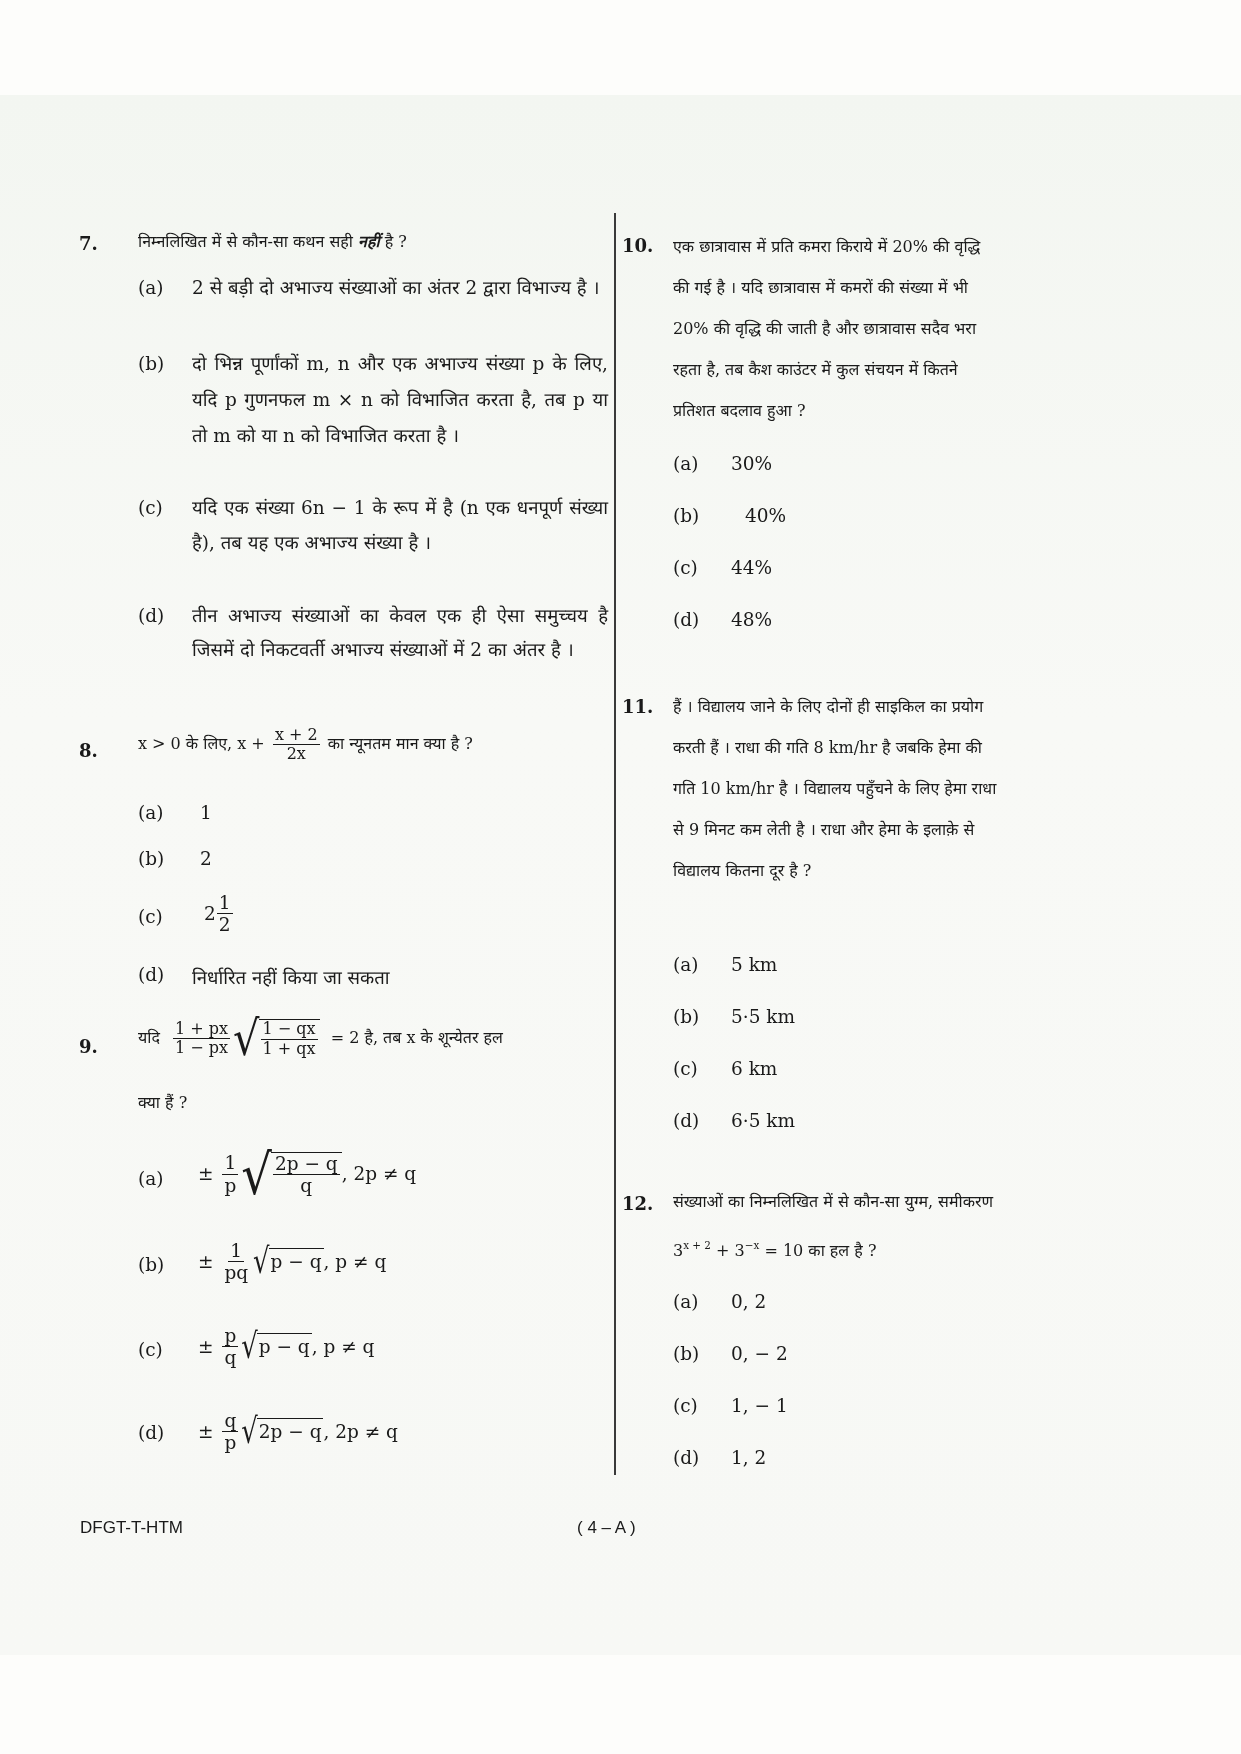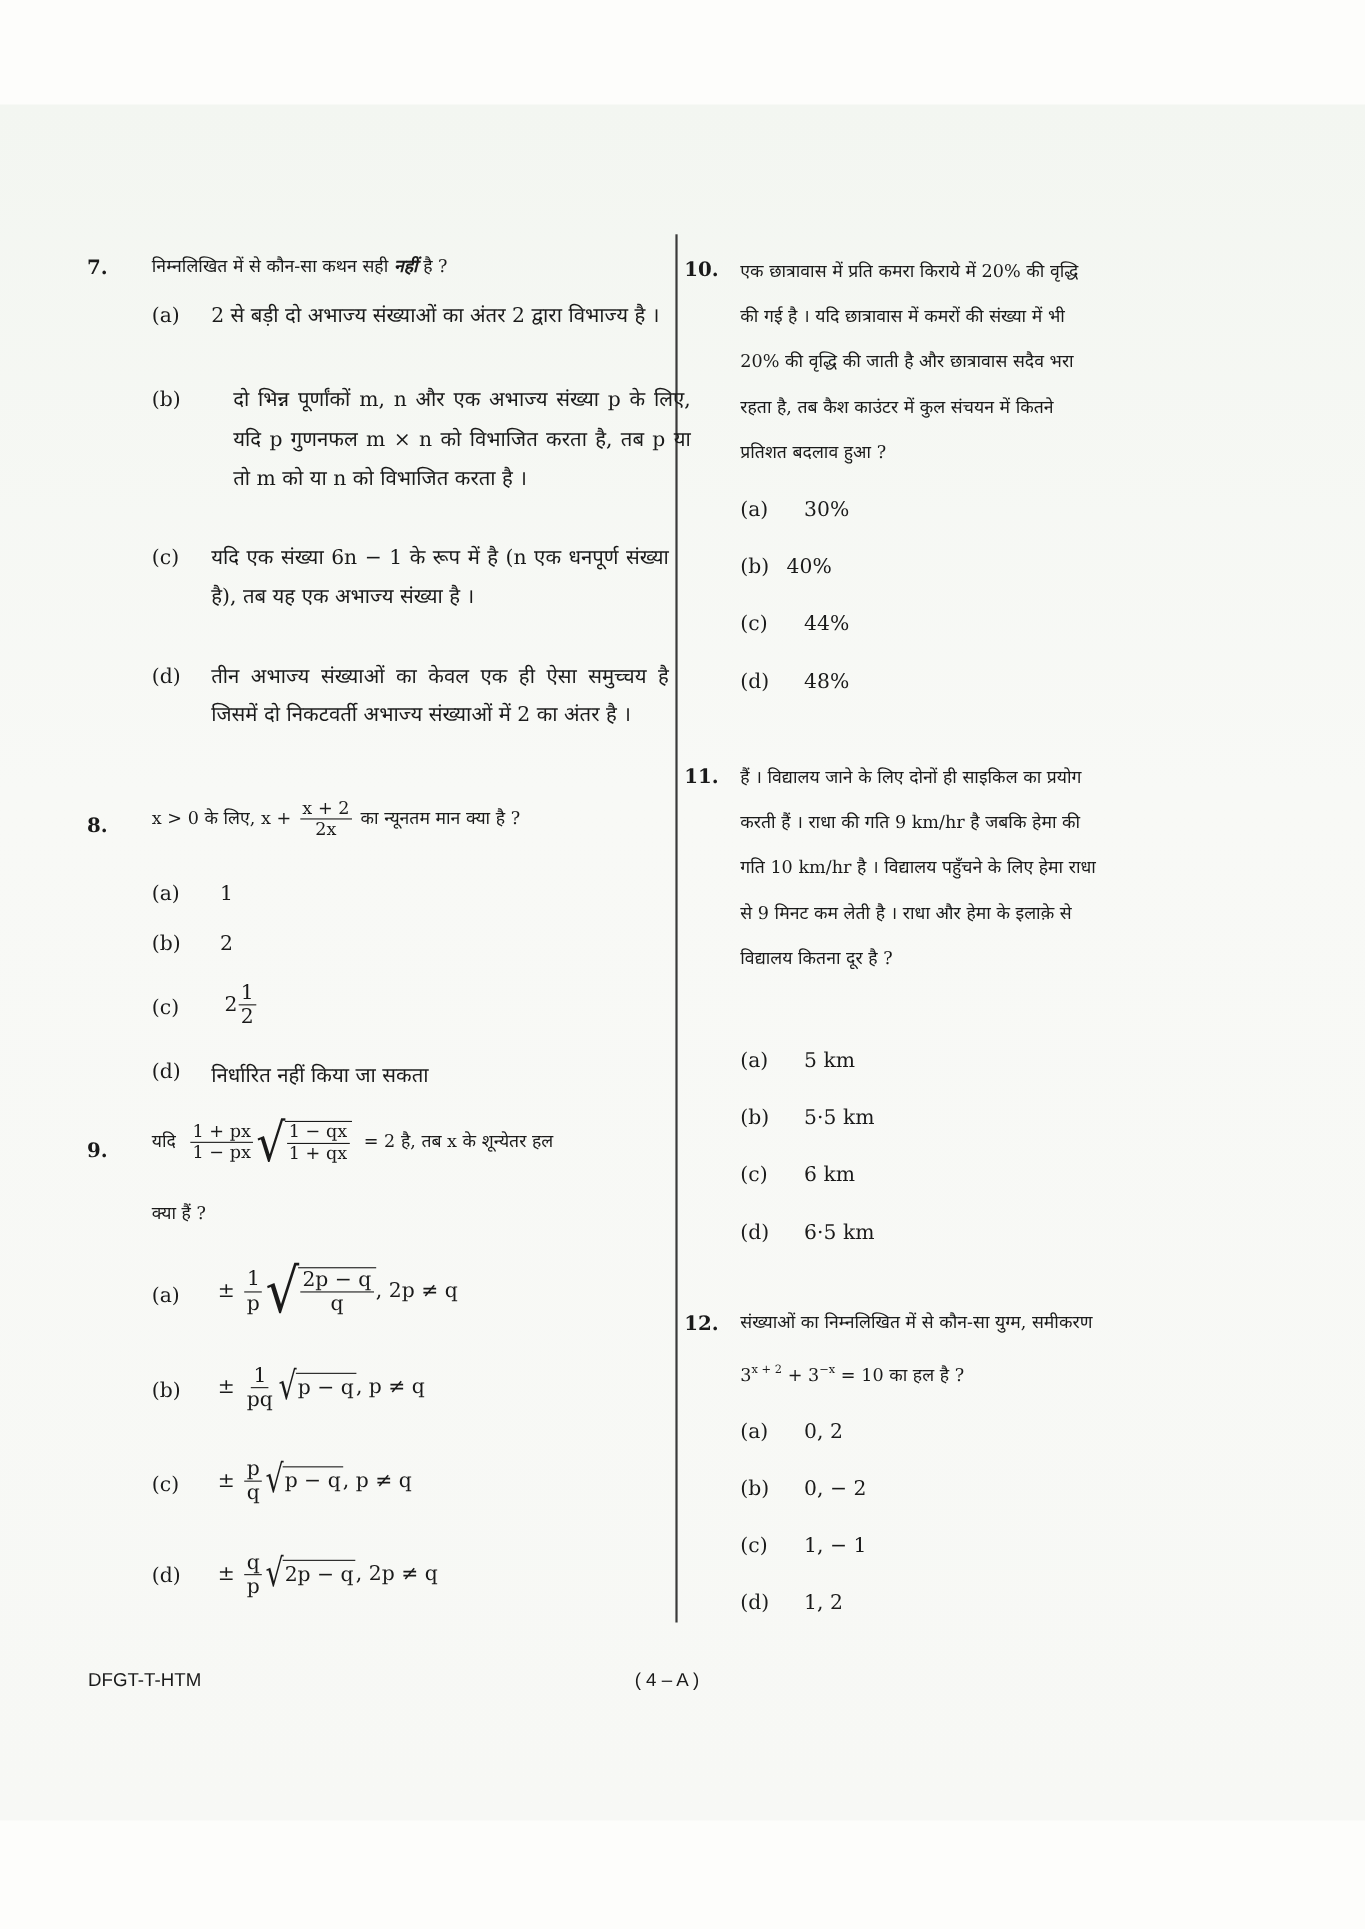--- a/index.html
+++ b/index.html
@@ -45,21 +45,21 @@
   <div class="q" style="left:138px;top:222px;width:470px;">
     <span>निम्नलिखित में से कौन-सा कथन सही </span><em class="bold-italic">नहीं</em><span> है ?</span>
   </div>
 
   <div class="opt" style="left:138px;top:270px;width:470px;line-height:35px;">
     <span class="opt-label">(a)</span>
     <div class="opt-body justify" style="left:54px;width:416px;">2 से बड़ी दो अभाज्य संख्याओं का अंतर 2 द्वारा विभाज्य है ।</div>
   </div>
   <div class="opt" style="left:138px;top:346px;width:470px;line-height:36px;">
     <span class="opt-label">(b)</span>
-    <div class="opt-body justify" style="left:54px;width:416px;margin-left:20px;">दो भिन्न पूर्णांकों m, n और एक अभाज्य संख्या p के लिए, यदि p गुणनफल m × n को विभाजित करता है, तब p या तो m को या n को विभाजित करता है ।</div>
+    <div class="opt-body justify" style="left:54px;width:416px;">दो भिन्न पूर्णांकों m, n और एक अभाज्य संख्या p के लिए, यदि p गुणनफल m × n को विभाजित करता है, तब p या तो m को या n को विभाजित करता है ।</div>
   </div>
   <div class="opt" style="left:138px;top:490px;width:470px;line-height:35px;">
     <span class="opt-label">(c)</span>
     <div class="opt-body justify" style="left:54px;width:416px;">यदि एक संख्या 6n − 1 के रूप में है (n एक धनपूर्ण संख्या है), तब यह एक अभाज्य संख्या है ।</div>
   </div>
   <div class="opt" style="left:138px;top:599px;width:470px;line-height:34px;">
     <span class="opt-label">(d)</span>
     <div class="opt-body justify" style="left:54px;width:416px;">तीन अभाज्य संख्याओं का केवल एक ही ऐसा समुच्चय है जिसमें दो निकटवर्ती अभाज्य संख्याओं में 2 का अंतर है ।</div>
   </div>
 </div>
@@ -188,37 +188,37 @@
     <div>20% की वृद्धि की जाती है और छात्रावास सदैव भरा</div>
     <div>रहता है, तब कैश काउंटर में कुल संचयन में कितने</div>
     <div>प्रतिशत बदलाव हुआ ?</div>
   </div>
   <div class="opt" style="left:673px;top:453px;">
     <span class="opt-label">(a)</span>
     <span class="opt-body" style="left:58px;white-space:nowrap;">30%</span>
   </div>
   <div class="opt" style="left:673px;top:505px;">
     <span class="opt-label">(b)</span>
-    <span class="opt-body" style="left:42px;white-space:nowrap;text-align:center;">40%</span>
+    <span class="opt-body" style="left:72px;white-space:nowrap;text-align:center;">40%</span>
   </div>
   <div class="opt" style="left:673px;top:557px;">
     <span class="opt-label">(c)</span>
     <span class="opt-body" style="left:58px;white-space:nowrap;">44%</span>
   </div>
   <div class="opt" style="left:673px;top:609px;">
     <span class="opt-label">(d)</span>
     <span class="opt-body" style="left:58px;white-space:nowrap;">48%</span>
   </div>
 </div>
 
 <div>
   <div class="qnum" style="left:622px;top:696px;">11.</div>
   <div class="q justify" style="left:673px;top:686px;width:470px;line-height:41px;">
     <div>हैं । विद्यालय जाने के लिए दोनों ही साइकिल का प्रयोग</div>
-    <div>करती हैं । राधा की गति 9 km/hr है जबकि हेमा की</div>
+    <div>करती हैं । राधा की गति 8 km/hr है जबकि हेमा की</div>
     <div>गति 10 km/hr है । विद्यालय पहुँचने के लिए हेमा राधा</div>
     <div>से 9 मिनट कम लेती है । राधा और हेमा के इलाक़े से</div>
     <div>विद्यालय कितना दूर है ?</div>
   </div>
   <div class="opt" style="left:673px;top:954px;">
     <span class="opt-label">(a)</span>
     <span class="opt-body" style="left:58px;white-space:nowrap;">5 km</span>
   </div>
   <div class="opt" style="left:673px;top:1006px;">
     <span class="opt-label">(b)</span>

